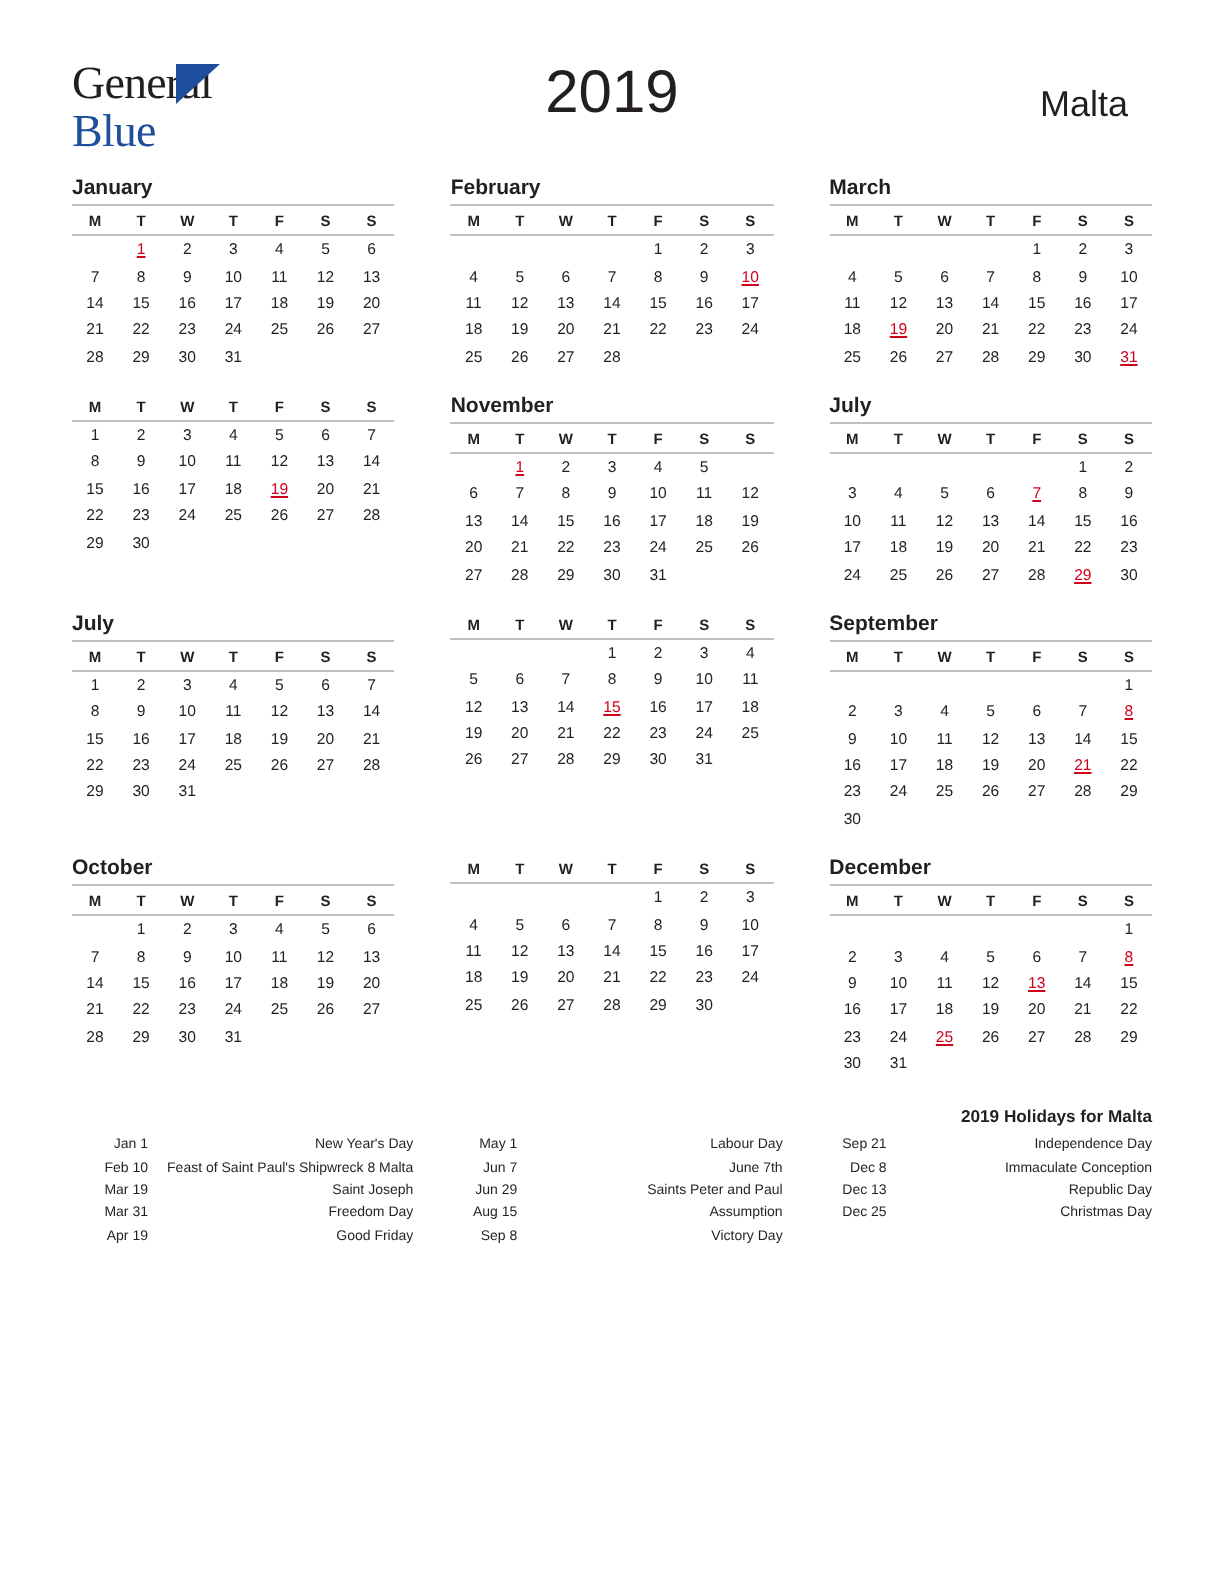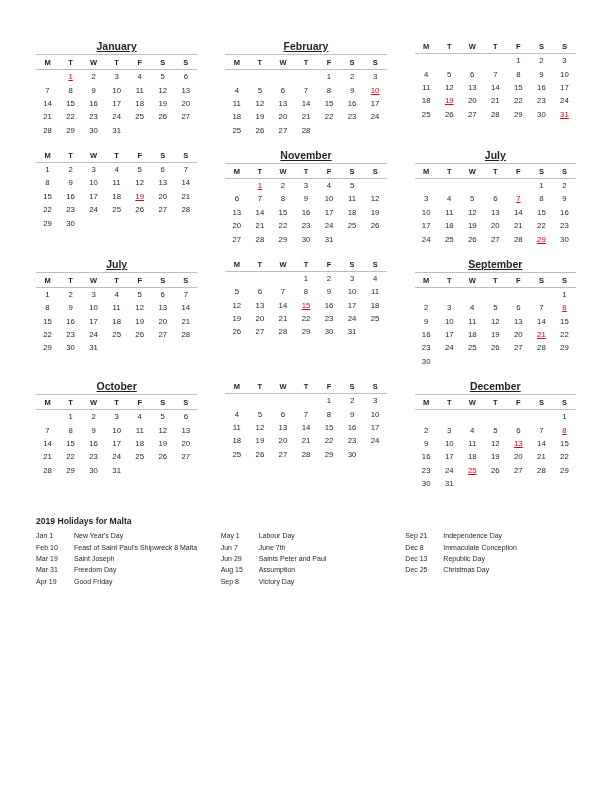--- a/index.html
+++ b/index.html
@@ -70,27 +70,26 @@
   .cal-grid {
     margin-top: 14px;
     display: grid;
     grid-template-columns: repeat(3, 1fr);
     gap: 0px 28px;
   }
   .month {
     margin-bottom: 12px;
   }
   .month-name {
-    text-align: center;
+    text-align: left;
     font-size: 10.5px;
     font-weight: bold;
     padding-bottom: 2px;
     border-bottom: 1px solid #bfbfbf;
     margin-bottom: 1px;
-    text-decoration: underline;
   }
   table.m {
     width: 100%;
     border-collapse: collapse;
     table-layout: fixed;
   }
   table.m th {
     font-size: 7.5px;
     font-weight: bold;
     text-align: center;
@@ -104,21 +103,22 @@
     padding: 2.2px 0;
     color: #231f20;
   }
   table.m td.hol {
     color: #d0021b;
     text-decoration: underline;
   }
 
   
   .holidays {
-    margin-top: 14px;
+    margin-top: 3px;
+    text-align: right;
   }
   .hol-title {
     font-size: 8.6px;
     font-weight: bold;
     margin-bottom: 4px;
   }
   .hol-cols {
     display: grid;
     grid-template-columns: 1fr 1fr 1fr;
     gap: 0 14px;
@@ -134,20 +134,29 @@
   }
   .hol-name {
     flex: 1 1 auto;
   }
 </style>
 </head>
 <body>
 
 <div class="page">
 
+  <div class="header">
+    <div class="logo">
+      <span class="l1">General</span>
+      <span class="l2">Blue</span>
+      <span class="tri"></span>
+    </div>
+    <div class="year">2019</div>
+    <div class="country">Malta</div>
+  </div>
 
   <div class="cal-grid">
       <div class="month">
         <div class="month-name">January</div>
         <table class="m">
           <thead>
             <tr>
               <th>M</th>
               <th>T</th>
               <th>W</th>
@@ -263,20 +272,21 @@
               <td>27</td>
               <td>28</td>
               <td></td>
               <td></td>
               <td></td>
             </tr>
           </tbody>
         </table>
       </div>
       <div class="month">
+        <div class="month-name">March</div>
         <table class="m">
           <thead>
             <tr>
               <th>M</th>
               <th>T</th>
               <th>W</th>
               <th>T</th>
               <th>F</th>
               <th>S</th>
               <th>S</th>

